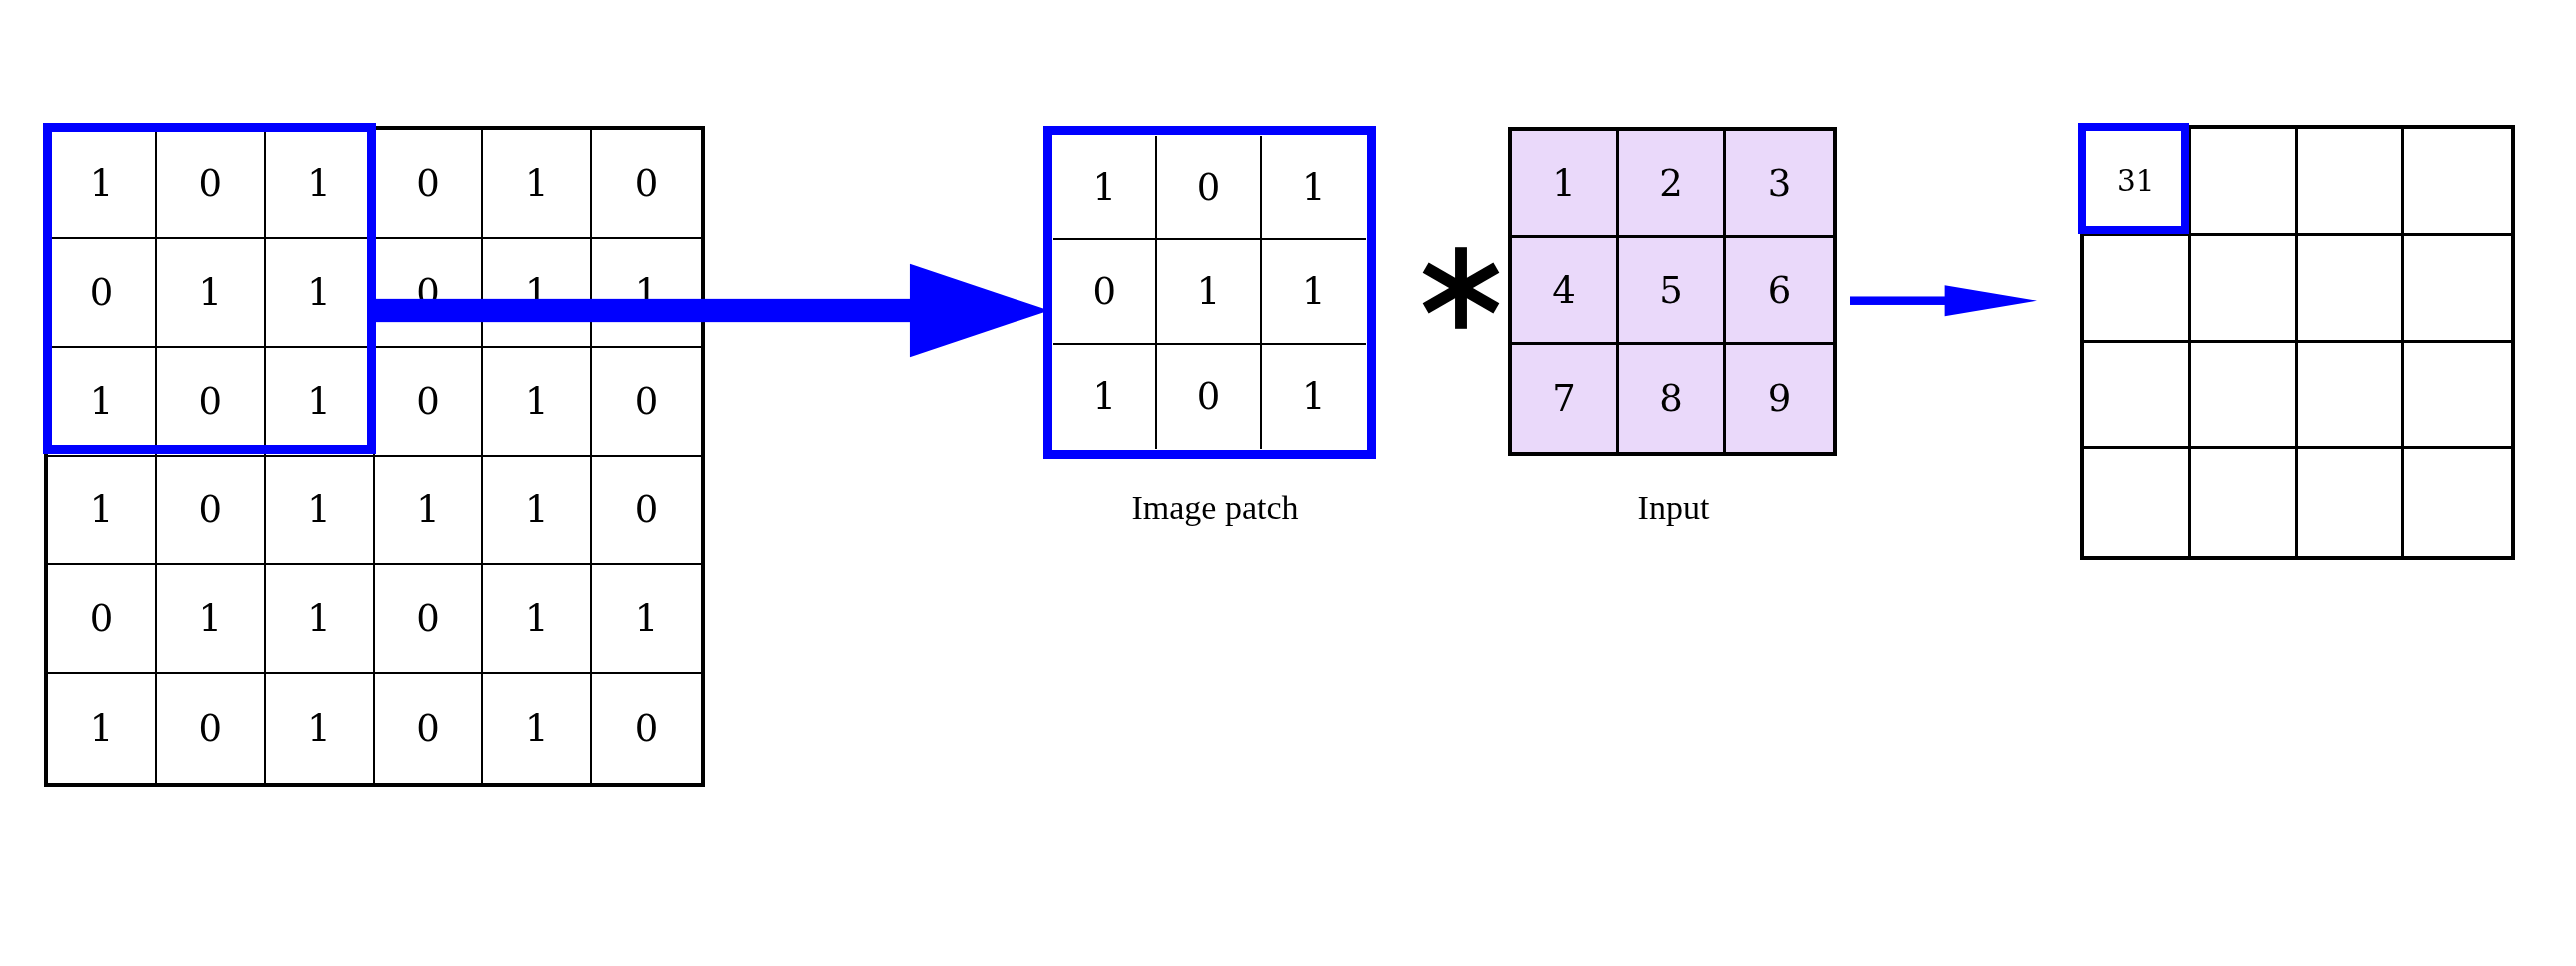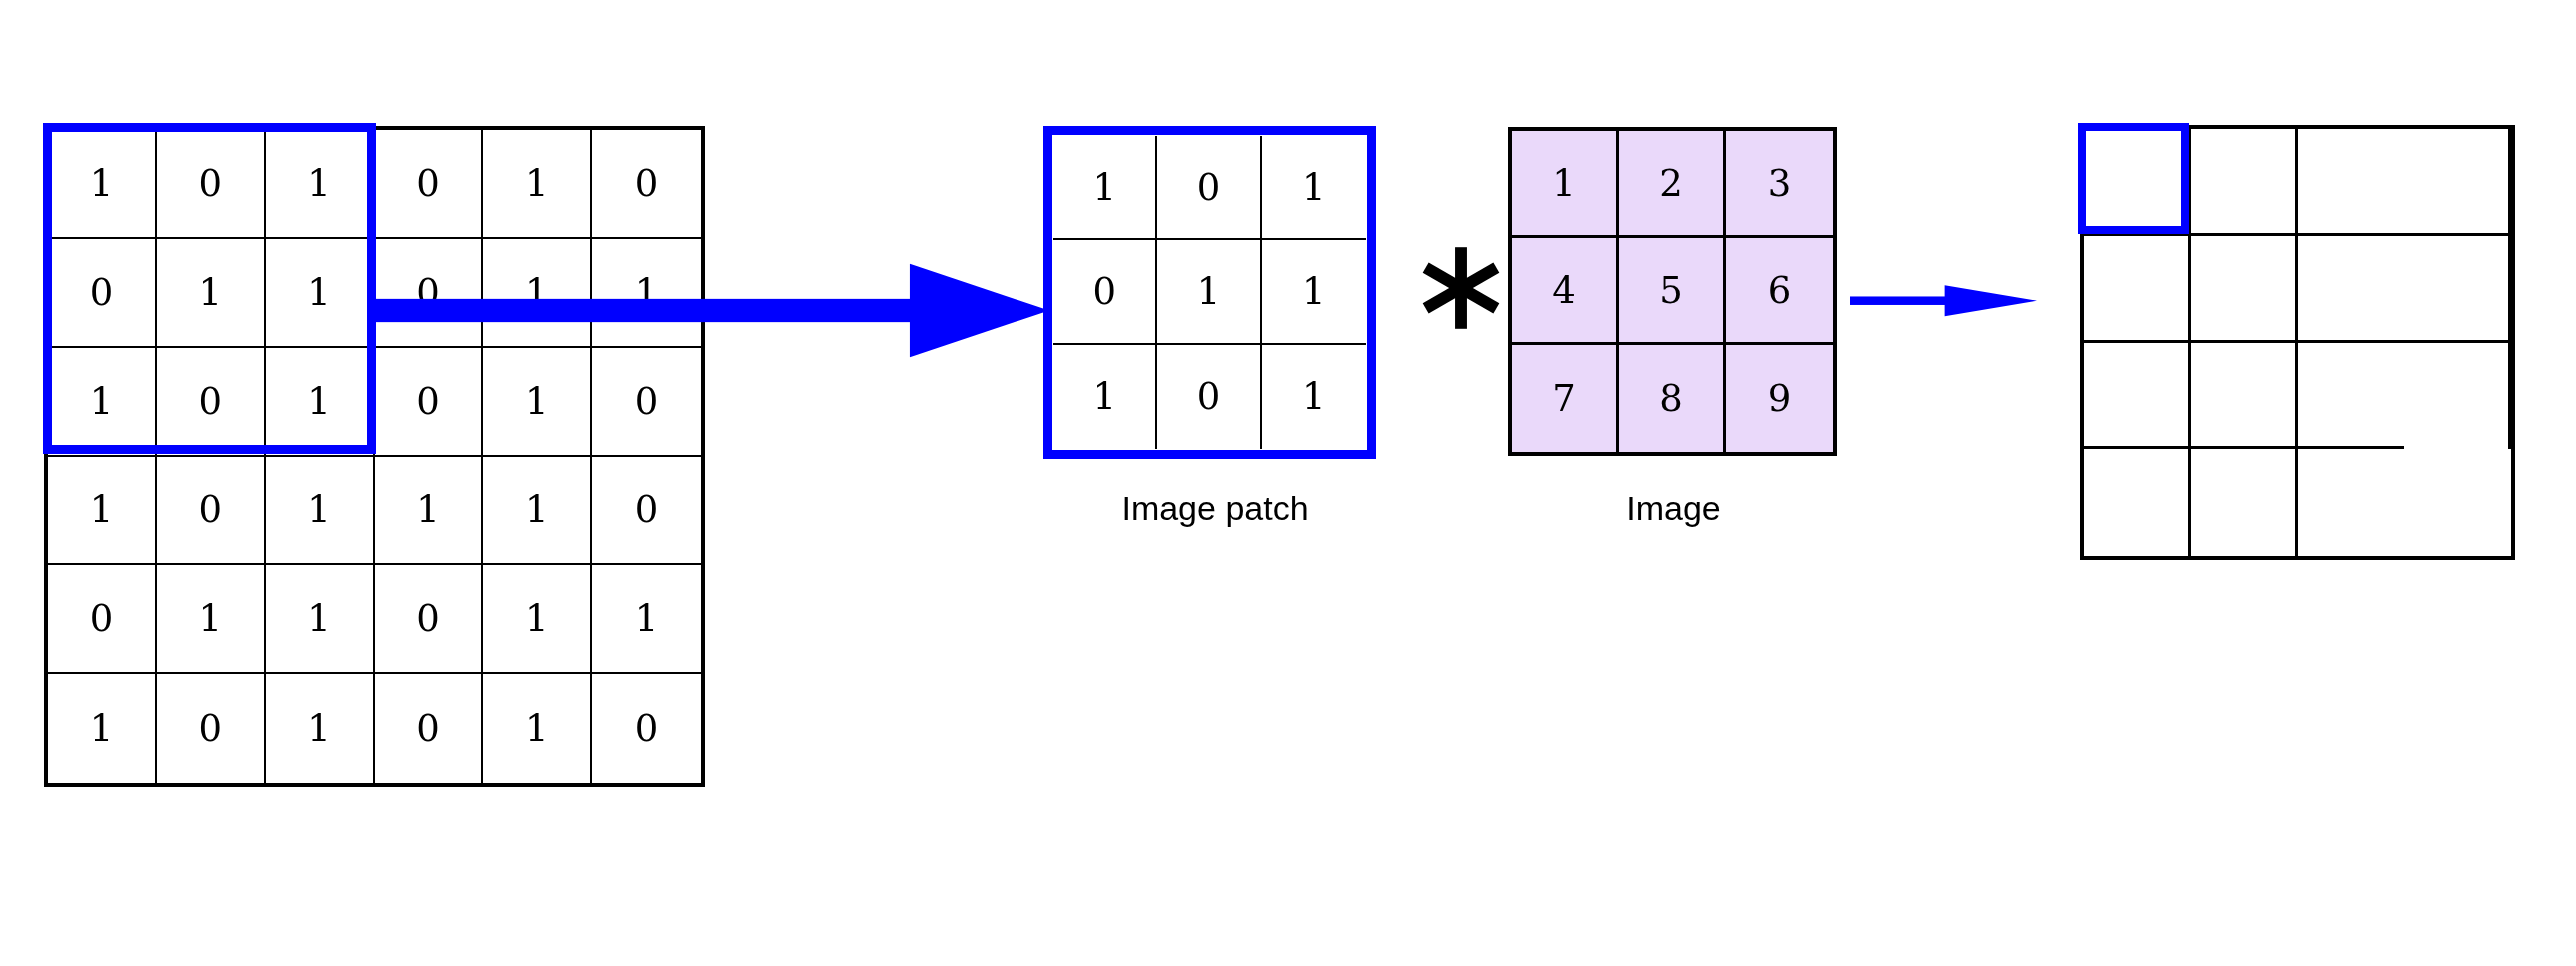--- a/index.html
+++ b/index.html
@@ -134,21 +134,21 @@
     left:2078px;top:123px;
     width:111px;height:111px;
     border:8.5px solid #0000ff;
     box-sizing:border-box;
     pointer-events:none;
   }
 
   
   .caption{
     position:absolute;
-    font-family:Liberation Sans, sans-serif;
+    font-family:Liberation Serif, serif;
     color:#000;
     text-align:center;
     white-space:nowrap;
     line-height:1.06;
   }
   #caption-input{left:44px;top:802px;width:661px;font-size:48px;}
   #caption-patch{left:931px;top:490px;width:568px;font-size:34px;}
   #caption-kernel{left:1503px;top:490px;width:341px;font-size:34px;}
   #caption-output{left:2080px;top:585px;width:435px;font-size:48px;}
   .caption .line2{display:block;}
@@ -344,20 +344,23 @@
       </div>
     </div>
 
   <svg id="arrow-output" viewBox="0 0 330 120">
     <rect x="0" y="52" width="175" height="15" fill="#0000ff"></rect>
     <polygon points="167,32 330,59.5 167,87" fill="#0000ff"></polygon>
   </svg>
 
   <div class="grid" id="output-grid">
       <div class="cell">
+        <span>31</span>
+      </div>
+      <div class="cell">
         <span></span>
       </div>
       <div class="cell">
         <span></span>
       </div>
       <div class="cell lastcol">
         <span></span>
       </div>
       <div class="cell">
         <span></span>
@@ -397,18 +400,18 @@
       </div>
     </div>
   <div id="output-highlight"></div>
 
 
   <div class="caption" id="caption-patch">
     <span>Image patch</span>
   </div>
 
   <div class="caption" id="caption-kernel">
-    <span>Image</span>
+    <span>Input</span>
   </div>
 
 
 </div>
 
 
 </body></html>

